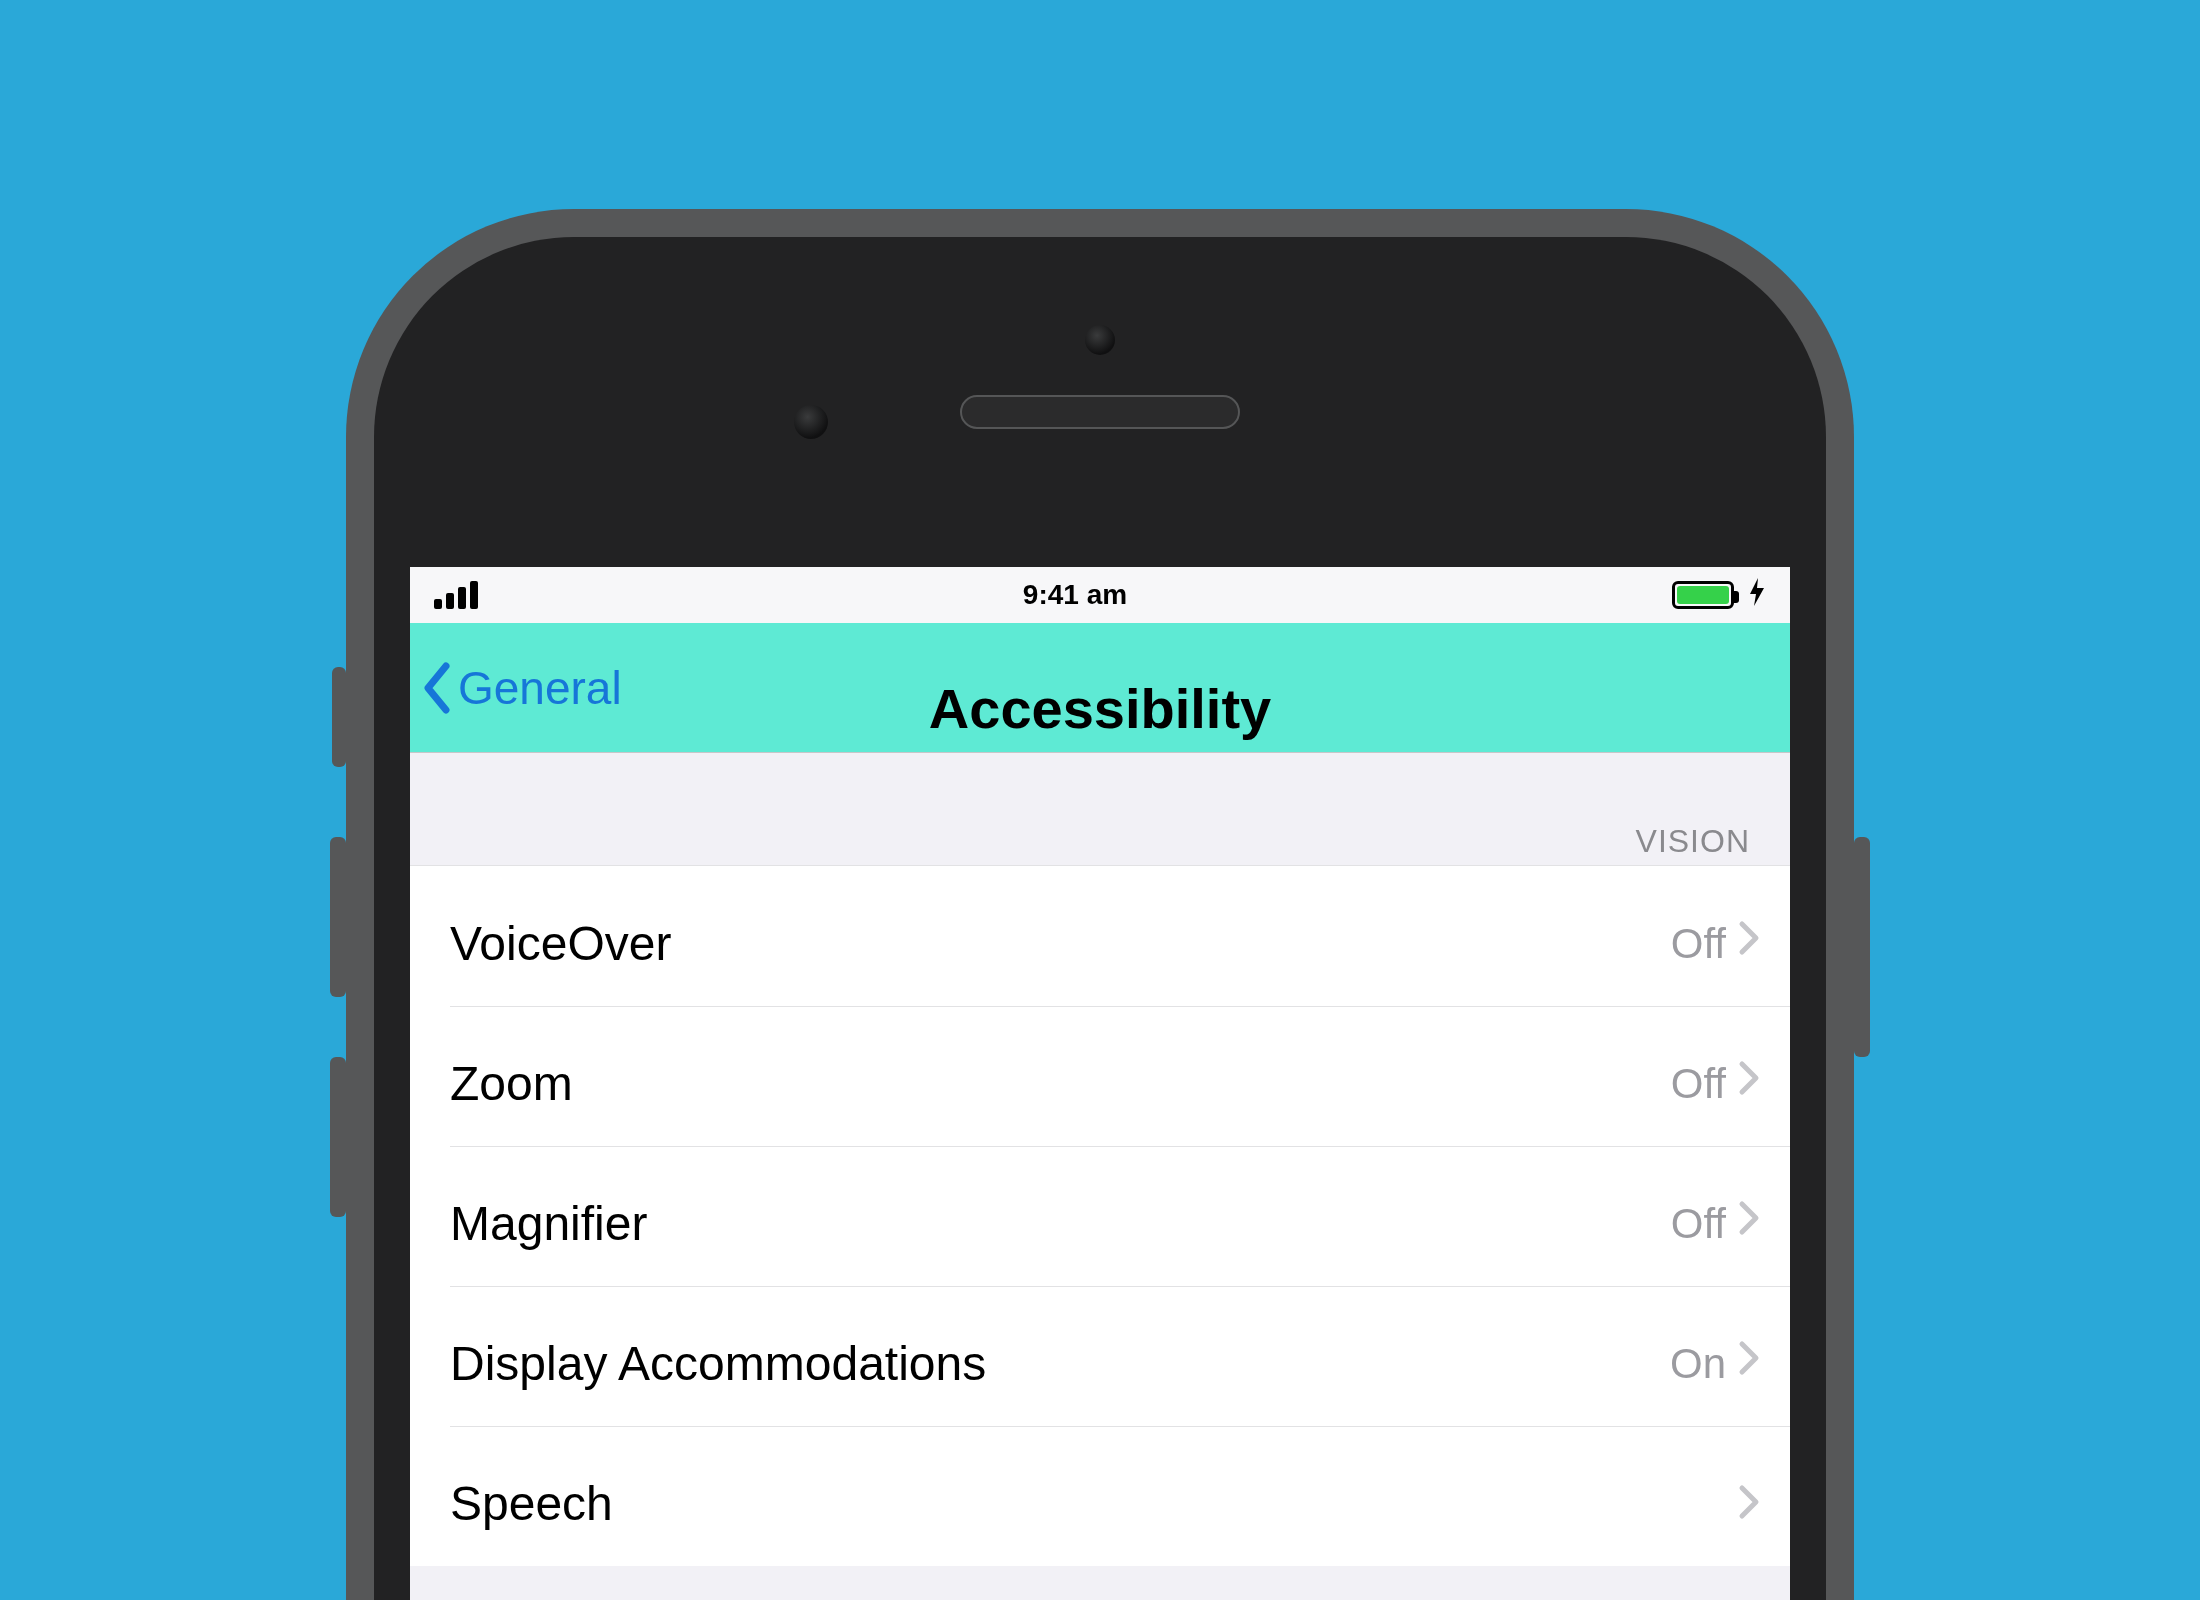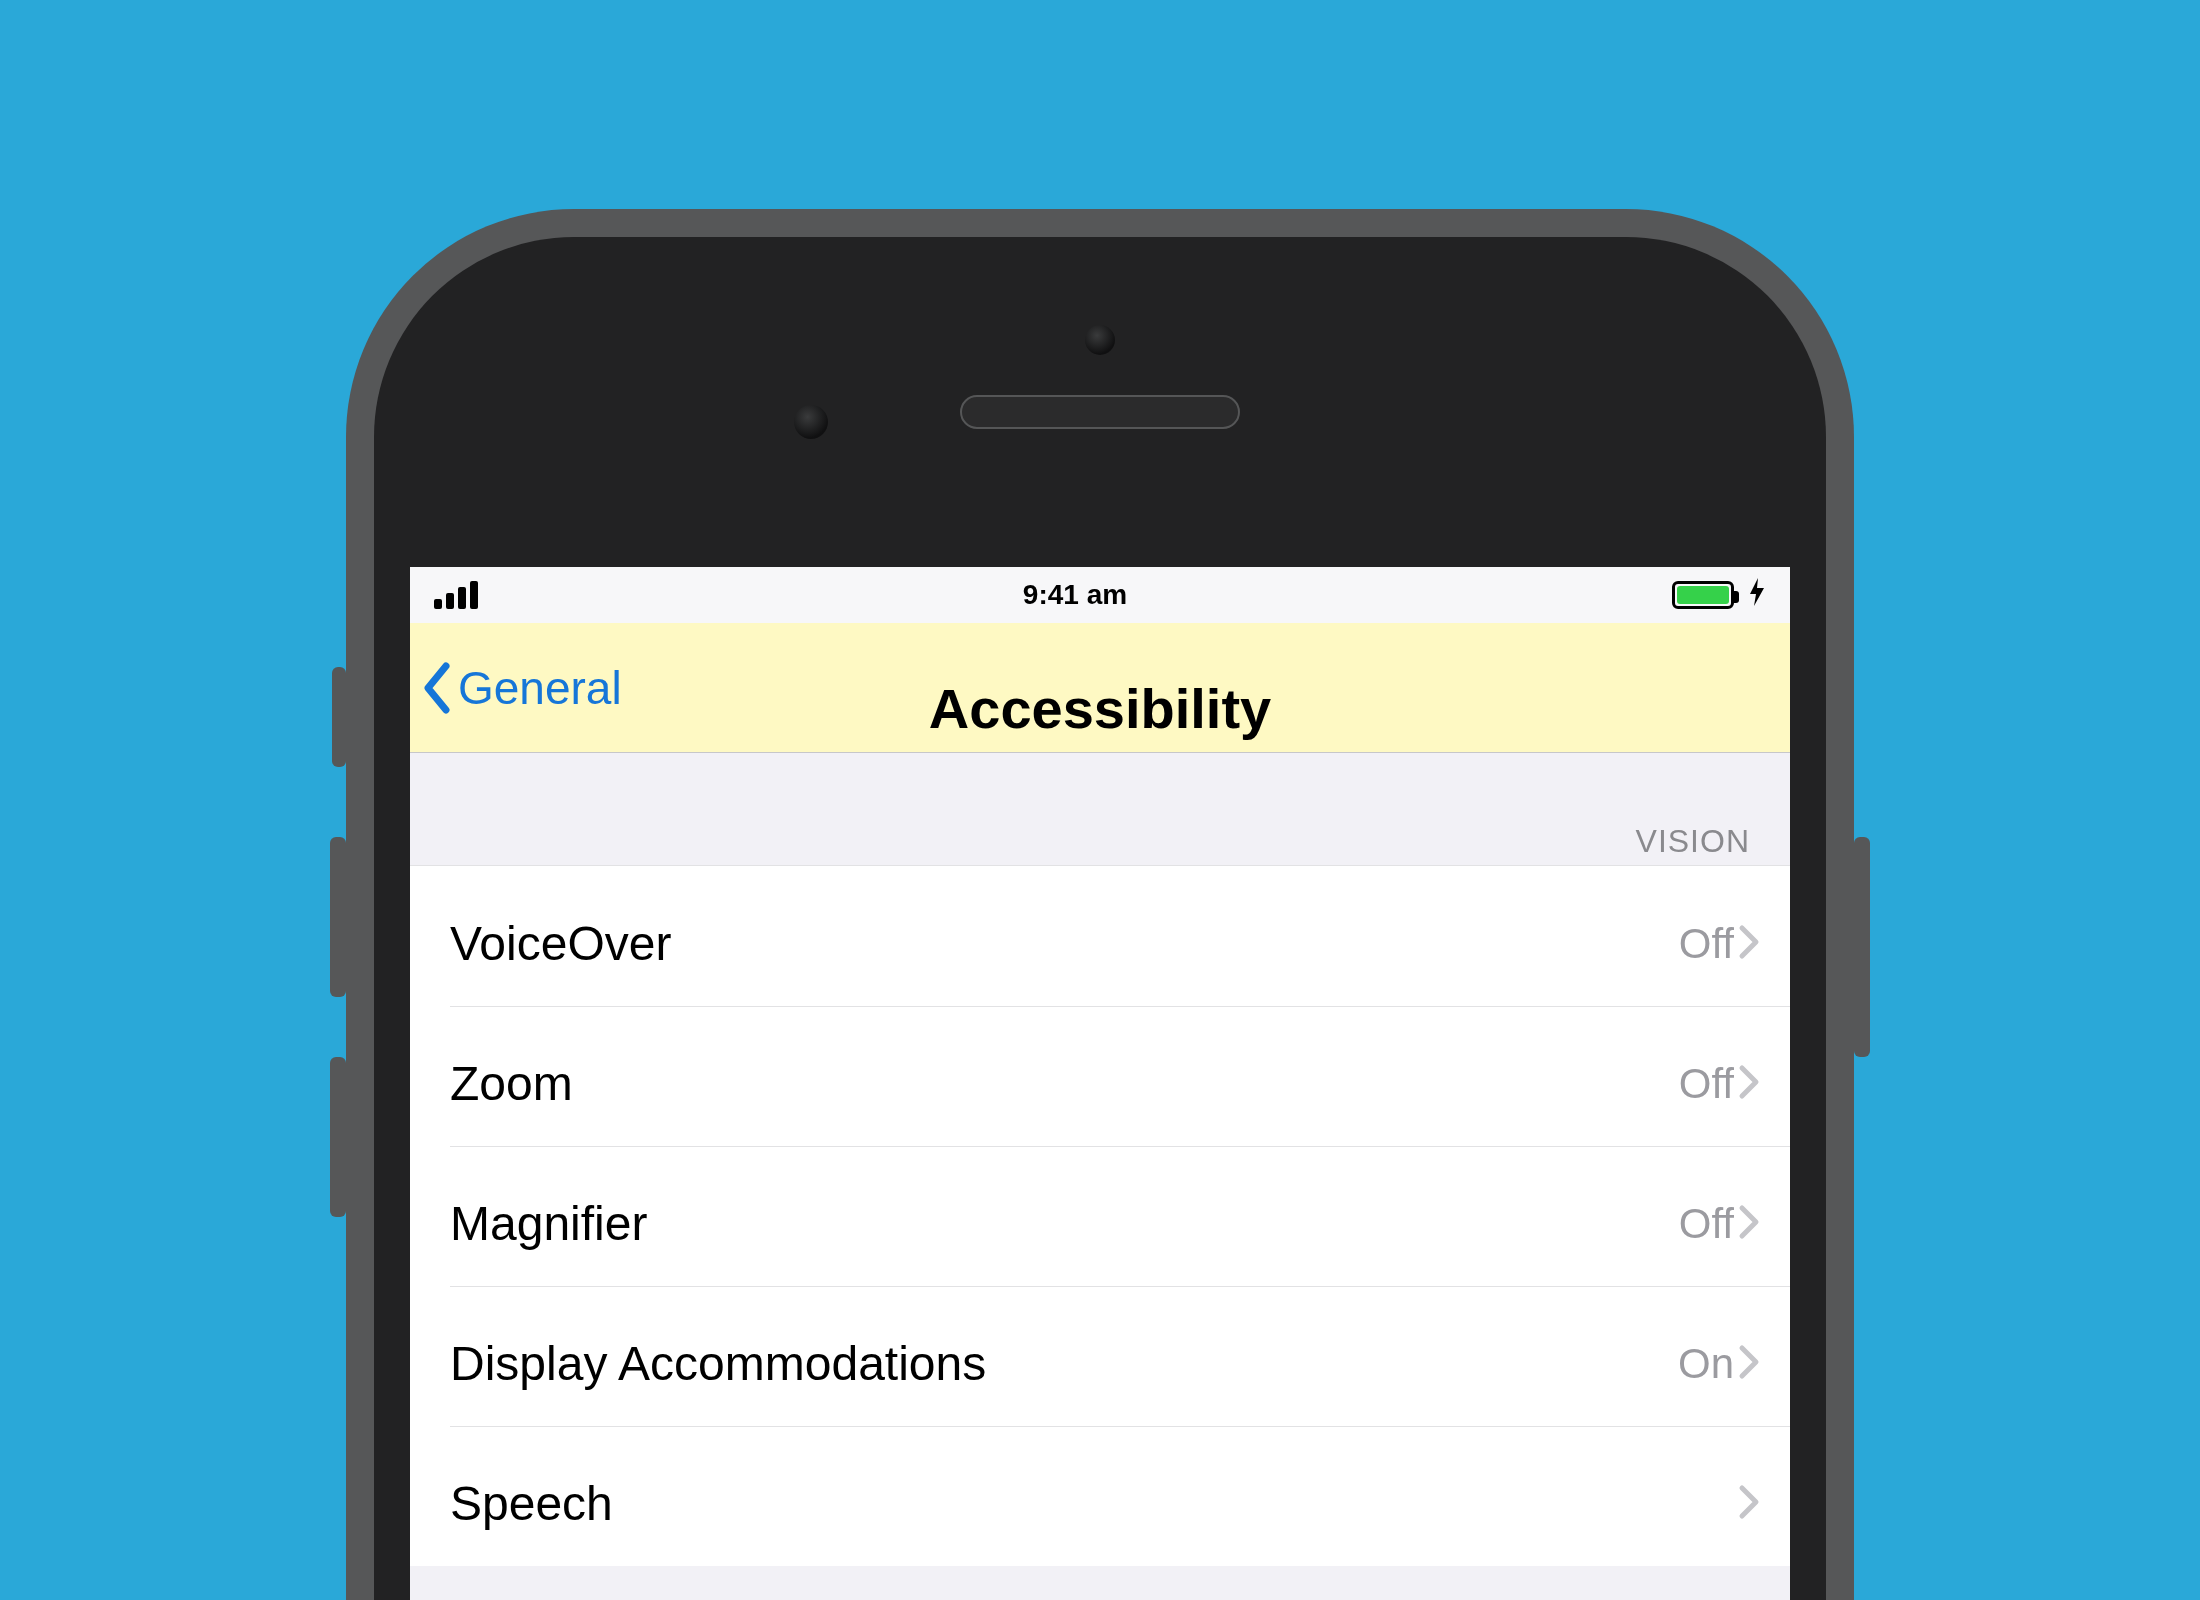--- a/index.html
+++ b/index.html
@@ -115,21 +115,21 @@
   .battery .fill{
     background:#35d14a;
     width:100%; height:100%;
     border-radius:3px;
   }
   .bolt{ font-size:24px; color:#000; margin-left:4px; }
 
   
   .nav-bar {
     height: 130px;
-    background:#fef9c3;
+    background:#5eead4;
     border-bottom:1px solid #c7c7c9;
     position:relative;
     display:flex;
     align-items:center;
     justify-content:center;
   }
   .nav-title{
     font-size:56px;
     font-weight:600;
     color:#000;
@@ -181,22 +181,22 @@
     height:1px;
     background:#e2e2e4;
   }
   .row .label{
     font-size:48px;
     color:#000;
     font-weight:400;
   }
   .row .right{
     display:flex;
-    align-items:center;
-    gap:4px;
+    align-items:flex-start;
+    gap:12px;
     margin-left:44px;
   }
   .row .value{
     font-size:42px;
     color:#9b9ba0;
   }
   .chevron-right svg{ width:22px; height:36px; }
   .chevron-right svg path{ stroke:#c5c5c9; }
 
 </style>

